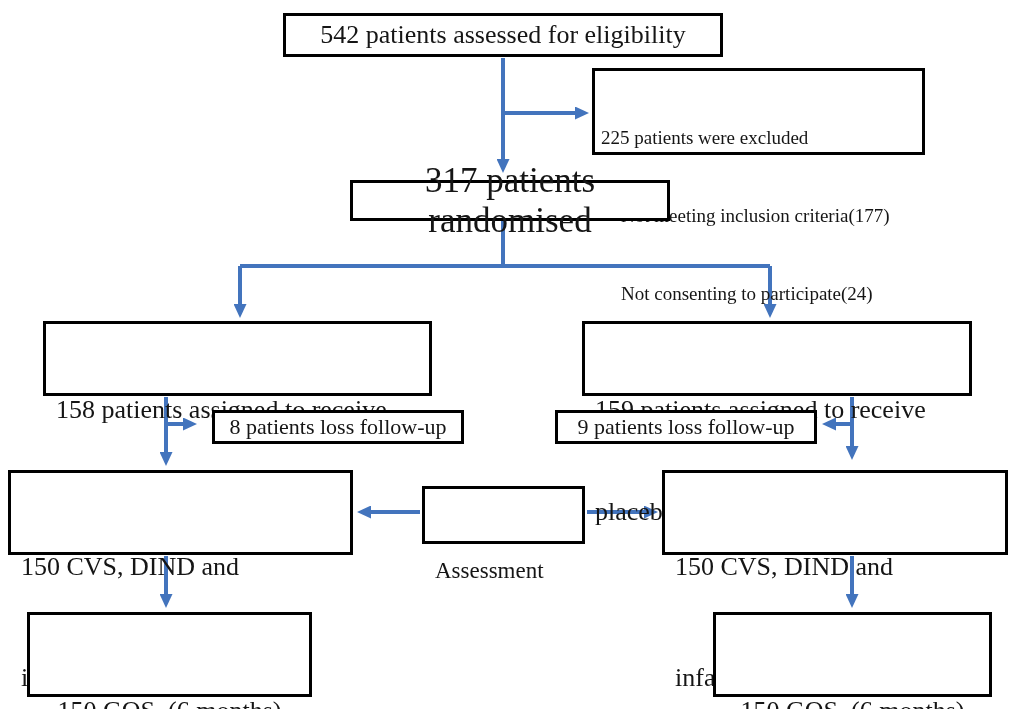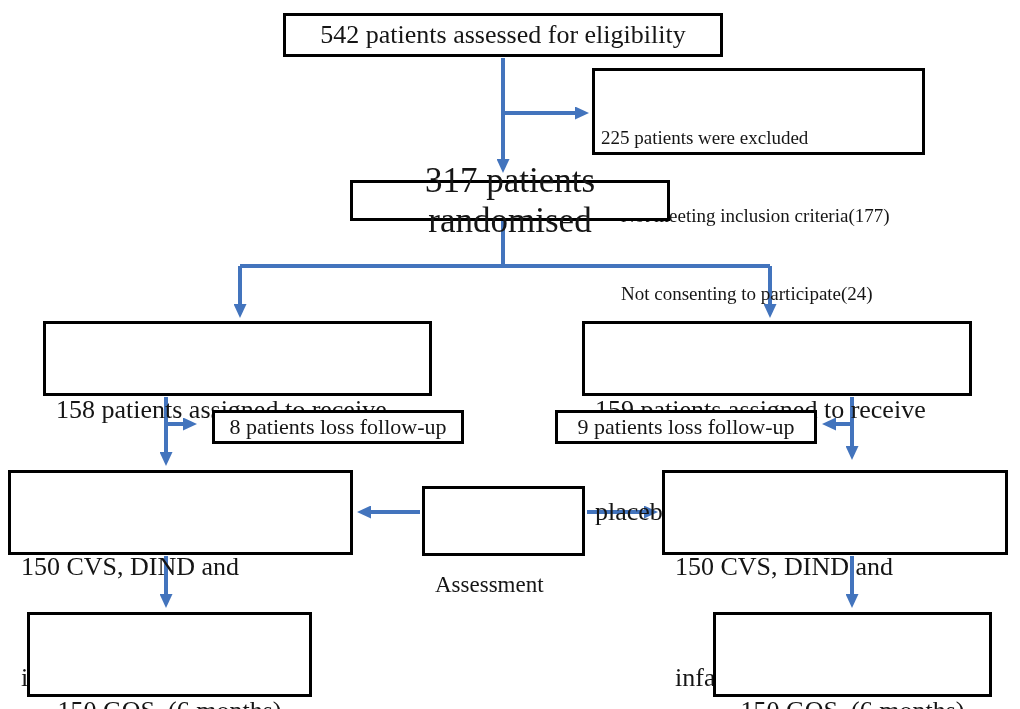--- a/index.html
+++ b/index.html
@@ -36,21 +36,21 @@
 
   #b-eligibility { left: 283px; top: 13px;  width: 440px; height: 44px; font-size: 26px; }
   #b-excluded    { left: 592px; top: 68px;  width: 333px; height: 87px; font-size: 19px; line-height: 26px; padding: 2px 6px; }
   #b-excluded .indent { padding-left: 20px; }
   #b-randomised  { left: 350px; top: 180px; width: 320px; height: 41px; font-size: 35px; }
   #b-atorvastatin{ left: 43px;  top: 321px; width: 389px; height: 75px; font-size: 26px; line-height: 34px; padding: 1px 10px; }
   #b-placebo     { left: 582px; top: 321px; width: 390px; height: 75px; font-size: 26px; line-height: 34px; padding: 1px 10px; }
   #b-loss8       { left: 200px; top: 410px; width: 252px; height: 34px; font-size: 22px; margin-left: 12px; }
   #b-loss9       { left: 555px; top: 410px; width: 262px; height: 34px; font-size: 22px; }
   #b-cvs-left    { left: 8px;   top: 470px; width: 345px; height: 85px; font-size: 26px; line-height: 37px; padding: 1px 10px; }
-  #b-complications { left: 422px; top: 486px; width: 163px; height: 70px; font-size: 23px; line-height: 31px; padding: 18px 10px; }
+  #b-complications { left: 422px; top: 486px; width: 163px; height: 58px; font-size: 23px; line-height: 31px; padding: 4px 10px; }
   #b-cvs-right   { left: 662px; top: 470px; width: 346px; height: 85px; font-size: 26px; line-height: 37px; padding: 1px 10px; }
   #b-gos-left    { left: 27px;  top: 612px; width: 285px; height: 85px; font-size: 26px; line-height: 38px; padding: 1px 6px; text-align: center; }
   #b-gos-right   { left: 713px; top: 612px; width: 279px; height: 85px; font-size: 26px; line-height: 38px; padding: 1px 6px; text-align: center; }
 </style>
 </head>
 <body>
 
 <div id="canvas">
 
   <svg id="arrows" viewBox="0 0 1020 709" xmlns="http://www.w3.org/2000/svg">

